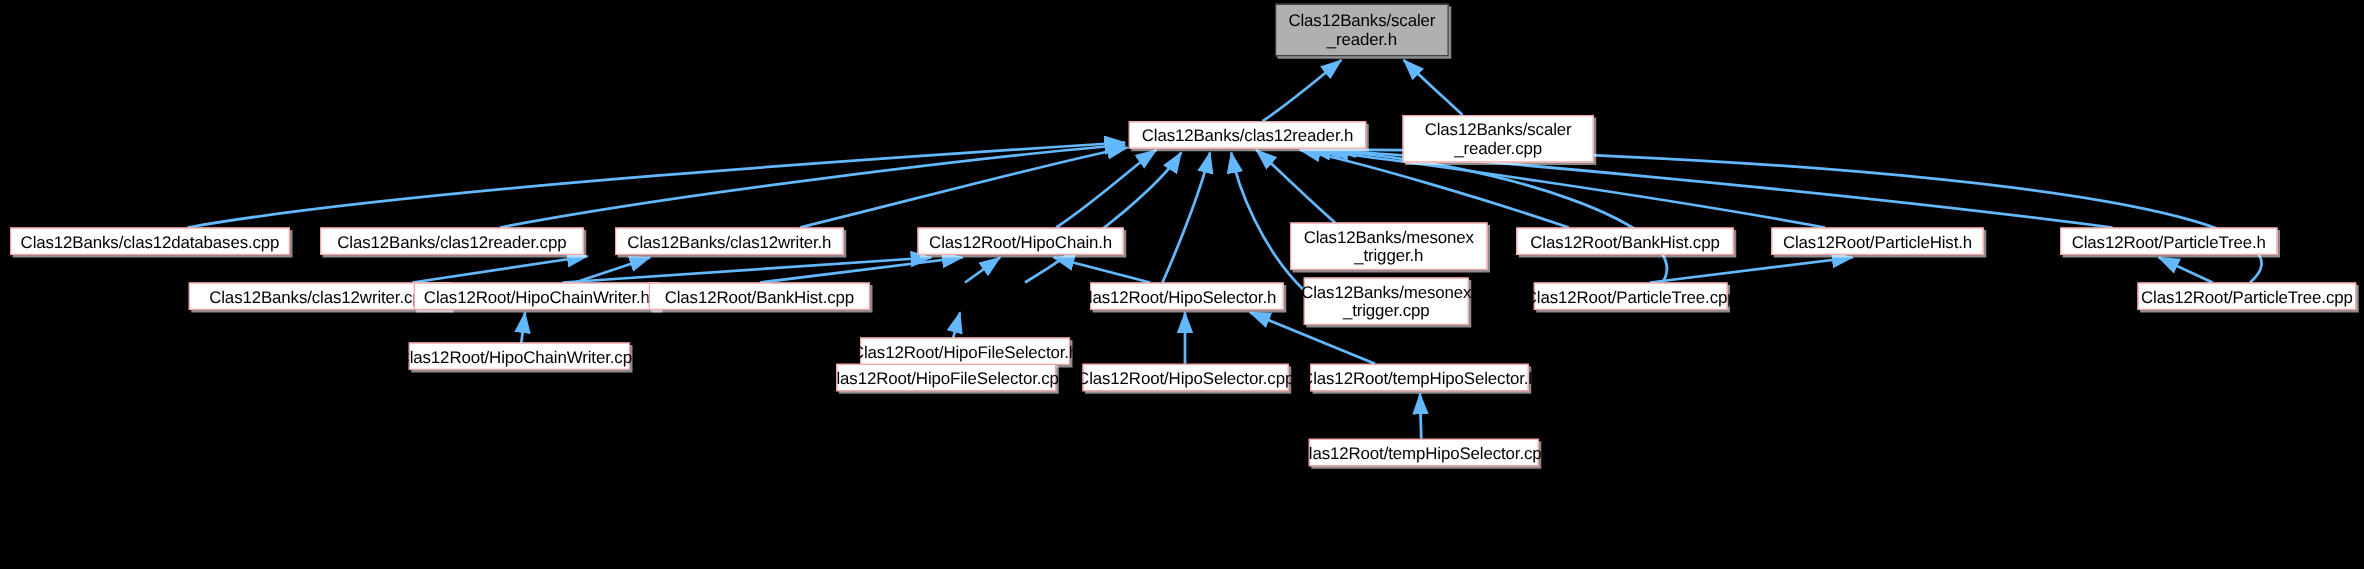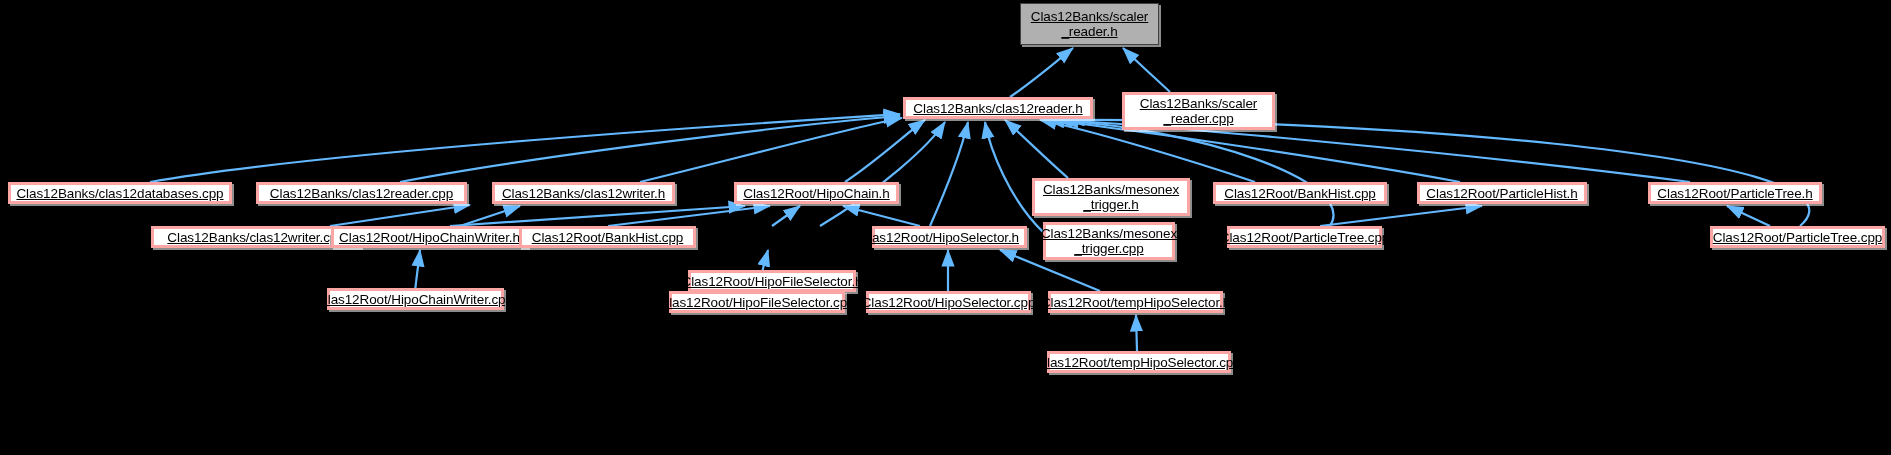--- a/index.html
+++ b/index.html
@@ -10,34 +10,34 @@
     overflow:hidden;
     font-family:"Liberation Sans", sans-serif;
   }
   #edges{position:absolute;left:0;top:0;width:1891px;height:455px;}
   .node{
     position:absolute;
     box-sizing:border-box;
     display:flex;align-items:center;justify-content:center;
     text-align:center;
     background:#ffffff;
-    border:3px solid #fca5a5;
+    border:1px solid #fca5a5;
     box-shadow:2px 2px 0 rgba(255,255,255,0.55);
     color:#000000;
     font-size:13.5px;
     line-height:15px;
     letter-spacing:-0.1px;
     white-space:pre-line;
     z-index:2;
   }
   .node.root{
     background:#b0b0b0;
     border:1px solid #404040;
   }
-  .node .lbl{display:block;padding:0 5px;text-decoration:underline;}
+  .node .lbl{display:block;padding:0 5px;}
 </style>
 </head>
 <body>
 
 <div id="canvas">
   <svg id="edges" viewBox="0 0 1891 455" xmlns="http://www.w3.org/2000/svg">
       <defs>
         <marker id="arrow" markerWidth="9" markerHeight="9" refX="7.5" refY="3" orient="auto" markerUnits="strokeWidth">
           <path d="M0,0 L8,3 L0,6 Z" fill="#63b8ff"></path>
         </marker>
@@ -88,19 +88,19 @@
       <div class="node" style="left: 1648px; top: 182px; width: 174px; height: 22px;"><span class="lbl">Clas12Root/ParticleTree.h</span></div>
       <div class="node" style="left: 151px; top: 226px; width: 210px; height: 22px;"><span class="lbl">Clas12Banks/clas12writer.cpp</span></div>
       <div class="node" style="left: 331px; top: 226px; width: 197px; height: 22px;"><span class="lbl">Clas12Root/HipoChainWriter.h</span></div>
       <div class="node" style="left: 519px; top: 226px; width: 177px; height: 22px;"><span class="lbl">Clas12Root/BankHist.cpp</span></div>
       <div class="node" style="left: 688px; top: 226px; width: 168px; height: 22px; margin-top: 44px;"><span class="lbl">Clas12Root/HipoFileSelector.h</span></div>
       <div class="node" style="left: 872px; top: 226px; width: 155px; height: 22px; justify-content: flex-end;"><span class="lbl">Clas12Root/HipoSelector.h</span></div>
       <div class="node" style="left: 1043px; top: 222px; width: 132px; height: 38px;"><span class="lbl">Clas12Banks/mesonex
 _trigger.cpp</span></div>
       <div class="node" style="left: 1227px; top: 226px; width: 155px; height: 22px;"><span class="lbl">Clas12Root/ParticleTree.cpp</span></div>
       <div class="node" style="left: 1710px; top: 226px; width: 175px; height: 22px;"><span class="lbl">Clas12Root/ParticleTree.cpp</span></div>
-      <div class="node" style="left: 327px; top: 288px; width: 177px; height: 22px;"><span class="lbl">Clas12Root/HipoChainWriter.cpp</span></div>
+      <div class="node" style="left: 327px; top: 274px; width: 177px; height: 22px;"><span class="lbl">Clas12Root/HipoChainWriter.cpp</span></div>
       <div class="node" style="left: 669px; top: 291px; width: 176px; height: 22px;"><span class="lbl">Clas12Root/HipoFileSelector.cpp</span></div>
       <div class="node" style="left: 866px; top: 291px; width: 165px; height: 22px;"><span class="lbl">Clas12Root/HipoSelector.cpp</span></div>
       <div class="node" style="left: 1048px; top: 291px; width: 175px; height: 22px;"><span class="lbl">Clas12Root/tempHipoSelector.h</span></div>
       <div class="node" style="left: 1047px; top: 351px; width: 184px; height: 22px;"><span class="lbl">Clas12Root/tempHipoSelector.cpp</span></div>
     </div>
 </div>
 
 </body></html>

